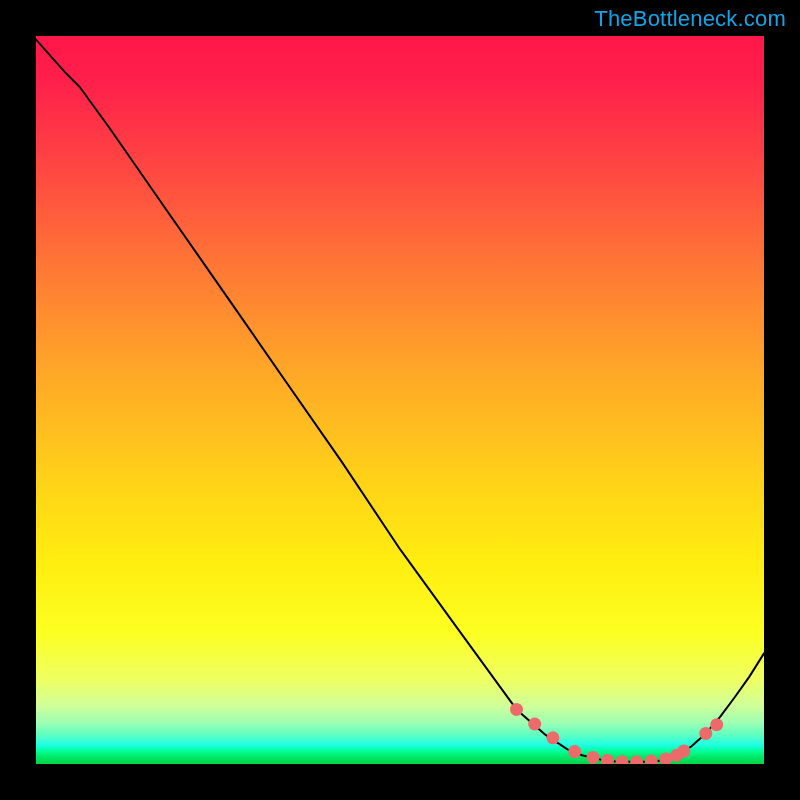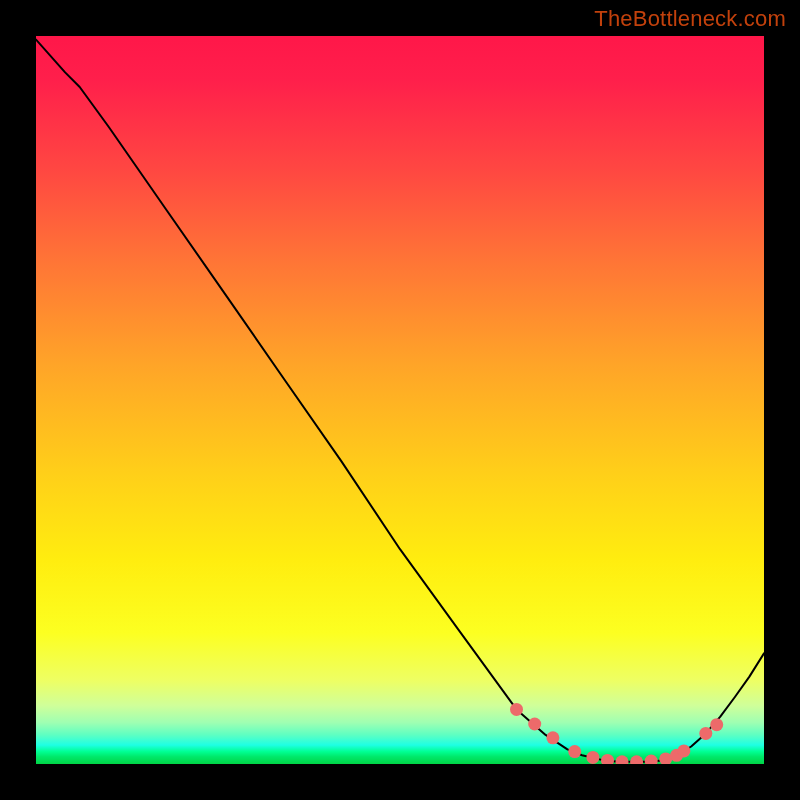--- a/index.html
+++ b/index.html
@@ -69,21 +69,21 @@
     stroke-linecap: round;
   }
   .dot {
     fill: #ed6a6a;
     stroke: none;
   }
   .watermark {
     position: absolute;
     top: 6px;
     right: 14px;
-    color: #c2410c;
+    color: #0ea5e9;
     font-size: 22px;
     font-weight: 500;
     letter-spacing: 0.2px;
     user-select: none;
   }
 </style>
 </head>
 <body>
 
 <div class="frame">

